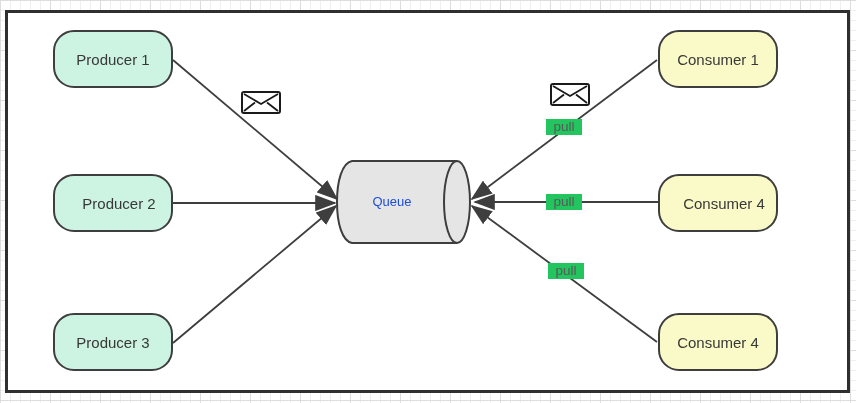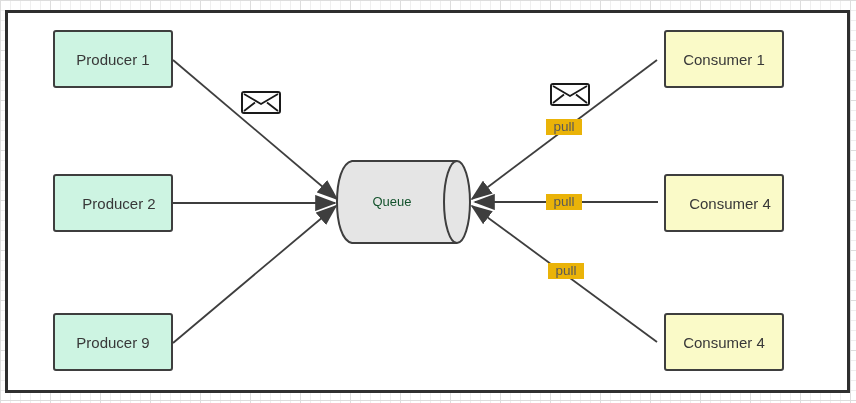--- a/index.html
+++ b/index.html
@@ -14,34 +14,34 @@
       linear-gradient(90deg, #efefef 1px, transparent 1px);
     background-size:50px 50px,50px 50px,10px 10px,10px 10px;
   }
   .frame{
     position:absolute;left:5px;top:10px;width:845px;height:383px;
     box-sizing:border-box;border:3px solid #2f2f2f;background:#ffffff;z-index:1;
   }
   svg.overlay{position:absolute;left:0;top:0;width:856px;height:403px;z-index:2;}
   .node{
     position:absolute;width:120px;height:58px;box-sizing:border-box;
-    border:2px solid #3e3e3e;border-radius:3px;z-index:3;
+    border:2px solid #3e3e3e;border-radius:21px;z-index:3;
     display:flex;align-items:center;justify-content:center;
     font-size:15px;color:#383838;cursor:default;
   }
   .producer{background:#cdf4e2;left:53px;}
-  .consumer{background:#fafac8;left:658px;margin-left:6px;}
+  .consumer{background:#fafac8;left:658px;}
   .row1{top:30px;} .row2{top:174px;padding-left:12px;} .row3{top:313px;}
   .queue-label{
     position:absolute;left:347px;top:194px;width:90px;text-align:center;
-    font-size:13px;color:#14532d;z-index:3;
+    font-size:13px;color:#1d4ed8;z-index:3;
   }
   .edge-label{
     position:absolute;width:36px;text-align:center;font-size:13.5px;
-    color:#595959;z-index:3;background:#eab308;line-height:16px;
+    color:#595959;z-index:3;background:#22c55e;line-height:16px;
   }
   .pull1{left:546px;top:119px;}
   .pull2{left:546px;top:194px;}
   .pull3{left:548px;top:263px;}
 </style>
 </head>
 <body>
 
 <div class="frame"></div>
 
@@ -78,21 +78,21 @@
   </g>
 </svg>
 
 <div class="node producer row1">
   <span>Producer 1</span>
 </div>
 <div class="node producer row2">
   <span>Producer 2</span>
 </div>
 <div class="node producer row3">
-  <span>Producer 9</span>
+  <span>Producer 3</span>
 </div>
 
 <div class="node consumer row1">
   <span>Consumer 1</span>
 </div>
 <div class="node consumer row2">
   <span>Consumer 4</span>
 </div>
 <div class="node consumer row3">
   <span>Consumer 4</span>

